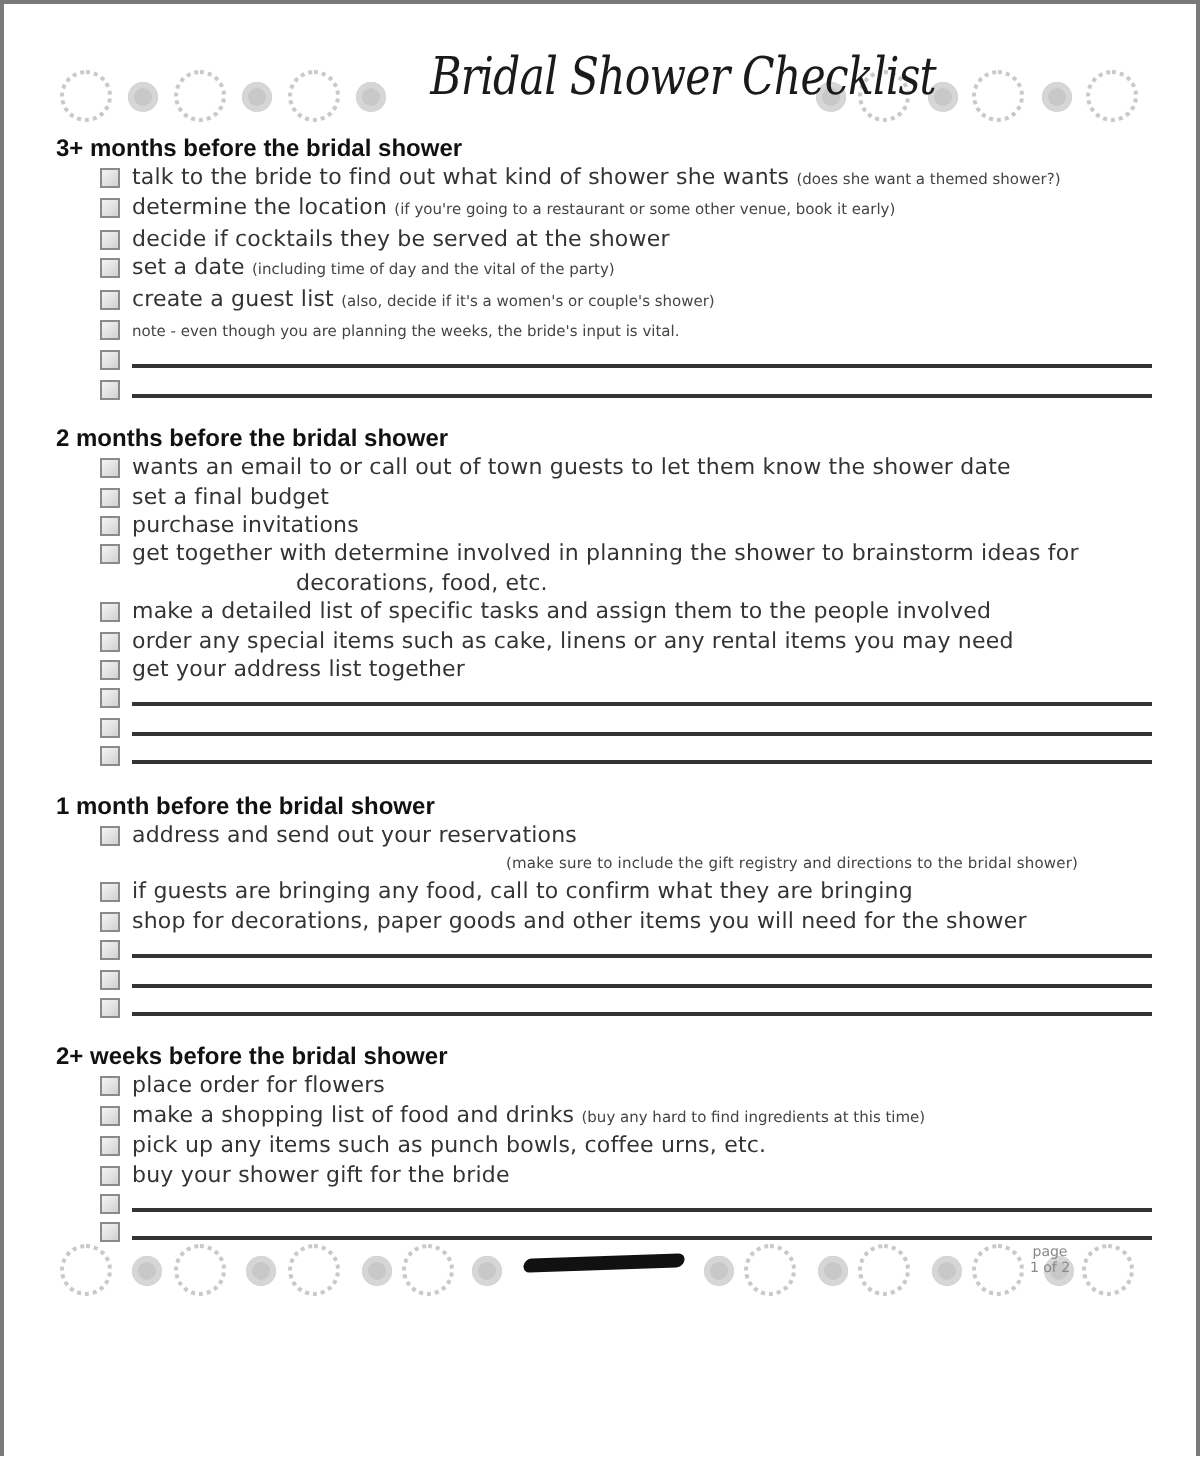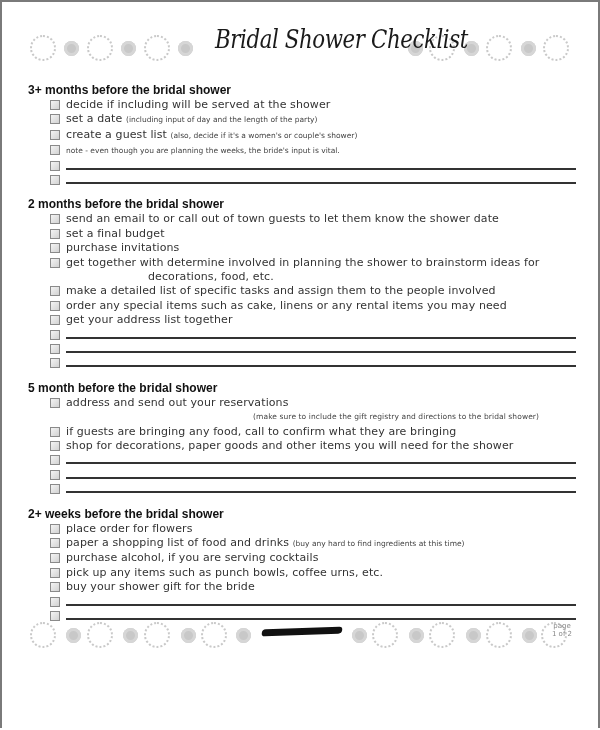--- a/index.html
+++ b/index.html
@@ -26,24 +26,24 @@
     position:absolute; top:24px; left:196px; width:212px; text-align:center;
     font-family:"DejaVu Serif", serif; font-style:italic; font-size:26px;
     letter-spacing:-0.5px; color:#1a1a1a; transform:scaleX(0.82); transform-origin:center;
     white-space:nowrap;
   }
   .footer-mark {
     position:absolute; top:628px; left:262px; width:80px; height:7px;
     background:#111; border-radius:4px; transform:skewX(-10deg) rotate(-2deg);
   }
   .page-num {
-    position:absolute; top:622px; left:548px; width:28px; text-align:center;
+    position:absolute; top:622px; left:511px; width:28px; text-align:center;
     font-size:7px; line-height:8px; color:#888;
   }
-  .content { position:absolute; left:28px; top:67px; width:560px;margin-top:16px; }
+  .content { position:absolute; left:28px; top:67px; width:560px; }
   .section { margin:0; }
   .section-heading {
     font-family:"Liberation Sans", sans-serif; font-weight:bold; font-size:12px;
     height:15px; line-height:15px; color:#111; white-space:nowrap;
   }
   .item {
     position:relative; padding-left:38px; font-family:"DejaVu Sans", sans-serif;
     font-size:11px; line-height:14.4px; min-height:14.4px; color:#333; white-space:nowrap;
     letter-spacing:0.1px;
   }
@@ -84,37 +84,39 @@
   <span class="dot" style="left:464px"></span>
   <span class="ring" style="left:486px"></span>
   <span class="dot" style="left:521px"></span>
   <span class="ring" style="left:543px"></span>
 </div>
 <div class="title">Bridal Shower Checklist</div>
 
 <div class="content" id="content">
     <div class="section">
       <div class="section-heading">3+ months before the bridal shower</div>
-      <div class="item"><span class="cb"></span><span>decide if including will be served at the shower</span></div>
-      <div class="item"><span class="cb"></span><span>set a date</span> <span class="note">(including input of day and the length of the party)</span></div>
+      <div class="item"><span class="cb"></span><span>talk to the bride to find out what kind of shower she wants</span> <span class="note">(does she want a themed shower?)</span></div>
+      <div class="item"><span class="cb"></span><span>determine the location</span> <span class="note">(if you're going to a restaurant or some other venue, book it early)</span></div>
+      <div class="item"><span class="cb"></span><span>decide if cocktails they be served at the shower</span></div>
+      <div class="item"><span class="cb"></span><span>set a date</span> <span class="note">(including time of day and the vital of the party)</span></div>
       <div class="item"><span class="cb"></span><span>create a guest list</span> <span class="note">(also, decide if it's a women's or couple's shower)</span></div>
       <div class="item"><span class="cb"></span><span class="note">note - even though you are planning the weeks, the bride's input is vital.</span></div>
       <div class="item blank">
         <span class="cb"></span>
         <span class="blank-line"></span>
       </div>
       <div class="item blank">
         <span class="cb"></span>
         <span class="blank-line"></span>
       </div>
     </div>
     <div class="section">
       <div class="gap"></div>
       <div class="section-heading">2 months before the bridal shower</div>
-      <div class="item"><span class="cb"></span><span>send an email to or call out of town guests to let them know the shower date</span></div>
+      <div class="item"><span class="cb"></span><span>wants an email to or call out of town guests to let them know the shower date</span></div>
       <div class="item"><span class="cb"></span><span>set a final budget</span></div>
       <div class="item"><span class="cb"></span><span>purchase invitations</span></div>
       <div class="item"><span class="cb"></span><span>get together with determine involved in planning the shower to brainstorm ideas for</span></div>
       <div class="item cont" style="padding-left: 120px;"><span>decorations, food, etc.</span></div>
       <div class="item"><span class="cb"></span><span>make a detailed list of specific tasks and assign them to the people involved</span></div>
       <div class="item"><span class="cb"></span><span>order any special items such as cake, linens or any rental items you may need</span></div>
       <div class="item"><span class="cb"></span><span>get your address list together</span></div>
       <div class="item blank">
         <span class="cb"></span>
         <span class="blank-line"></span>
@@ -123,21 +125,21 @@
         <span class="cb"></span>
         <span class="blank-line"></span>
       </div>
       <div class="item blank">
         <span class="cb"></span>
         <span class="blank-line"></span>
       </div>
     </div>
     <div class="section">
       <div class="gap"></div>
-      <div class="section-heading">5 month before the bridal shower</div>
+      <div class="section-heading">1 month before the bridal shower</div>
       <div class="item"><span class="cb"></span><span>address and send out your reservations</span></div>
       <div class="item sub" style="padding-left: 225px;"><span>(make sure to include the gift registry and directions to the bridal shower)</span></div>
       <div class="item"><span class="cb"></span><span>if guests are bringing any food, call to confirm what they are bringing</span></div>
       <div class="item"><span class="cb"></span><span>shop for decorations, paper goods and other items you will need for the shower</span></div>
       <div class="item blank">
         <span class="cb"></span>
         <span class="blank-line"></span>
       </div>
       <div class="item blank">
         <span class="cb"></span>
@@ -145,22 +147,21 @@
       </div>
       <div class="item blank">
         <span class="cb"></span>
         <span class="blank-line"></span>
       </div>
     </div>
     <div class="section">
       <div class="gap"></div>
       <div class="section-heading">2+ weeks before the bridal shower</div>
       <div class="item"><span class="cb"></span><span>place order for flowers</span></div>
-      <div class="item"><span class="cb"></span><span>paper a shopping list of food and drinks</span> <span class="note">(buy any hard to find ingredients at this time)</span></div>
-      <div class="item"><span class="cb"></span><span>purchase alcohol, if you are serving cocktails</span></div>
+      <div class="item"><span class="cb"></span><span>make a shopping list of food and drinks</span> <span class="note">(buy any hard to find ingredients at this time)</span></div>
       <div class="item"><span class="cb"></span><span>pick up any items such as punch bowls, coffee urns, etc.</span></div>
       <div class="item"><span class="cb"></span><span>buy your shower gift for the bride</span></div>
       <div class="item blank">
         <span class="cb"></span>
         <span class="blank-line"></span>
       </div>
       <div class="item blank">
         <span class="cb"></span>
         <span class="blank-line"></span>
       </div>

